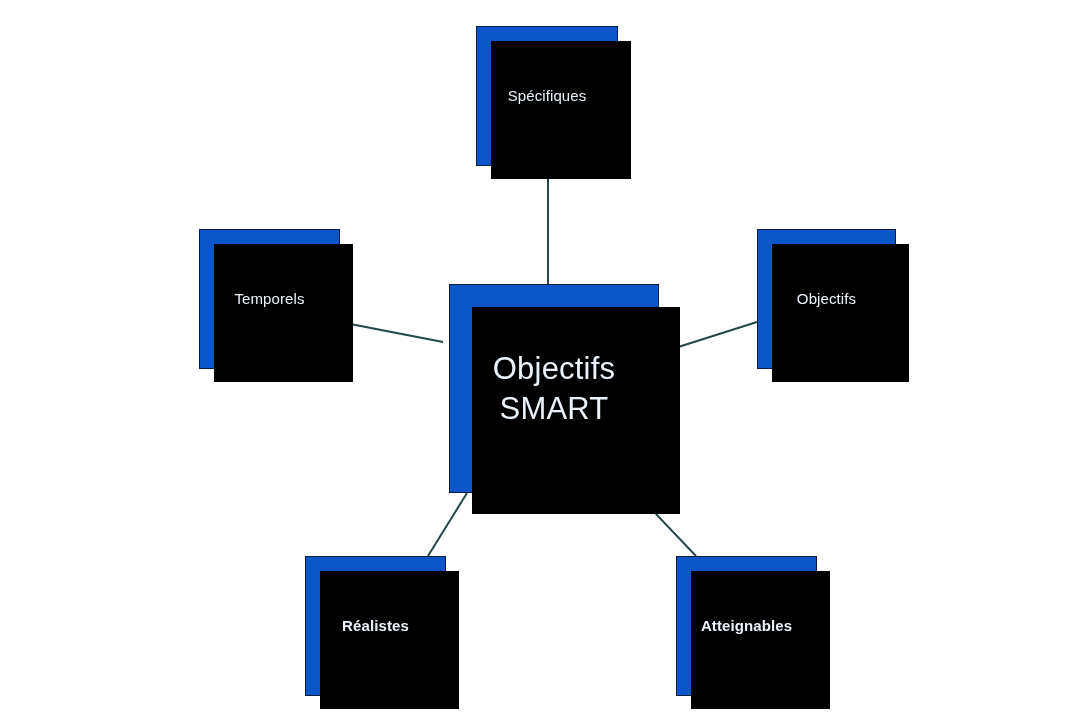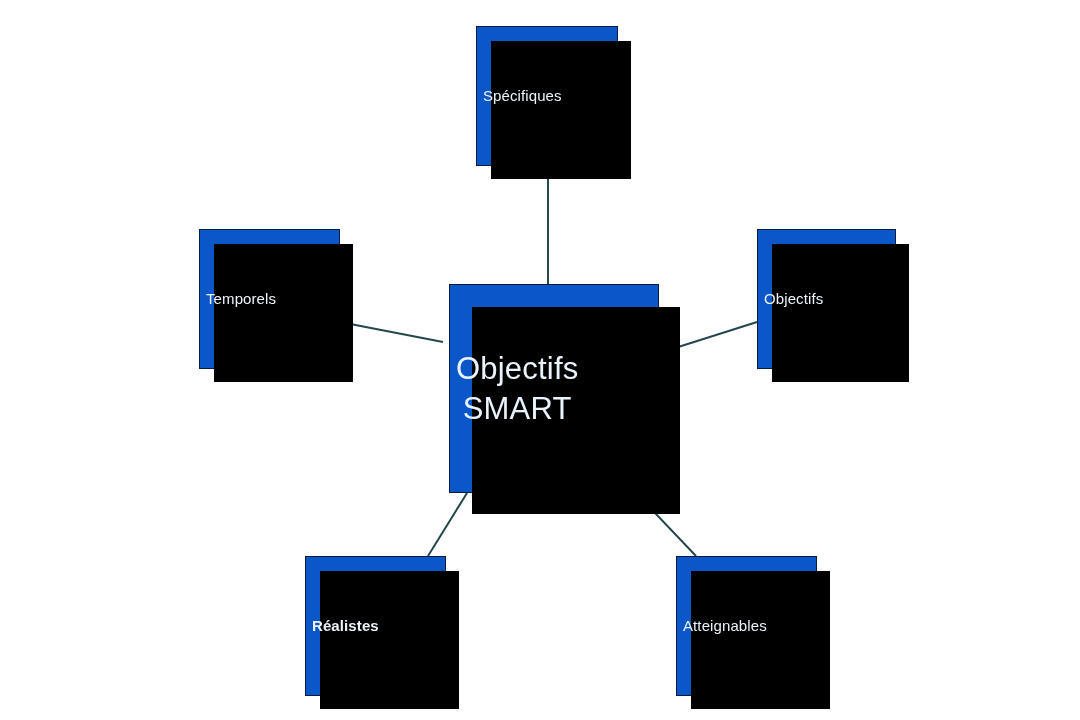--- a/index.html
+++ b/index.html
@@ -33,21 +33,21 @@
   }
 
   .node {
     position: absolute;
     z-index: 2;
     box-sizing: border-box;
     background: #0b56c9;
     border: 1.5px solid #0a1b3d;
     display: flex;
     align-items: center;
-    justify-content: flex-start;
+    justify-content: center;
     text-align: center;
     color: #eaf2fb;
     line-height: 1.28;
     user-select: none;
   }
 
   
   .node::after {
     content: "";
     position: absolute;
@@ -82,21 +82,21 @@
     display: block;
     padding: 0 6px;
     white-space: pre-line;
   }
 
   
   .n-specifiques  { left: 476px; top:  26px; width: 142px; height: 140px; }
   .n-temporels    { left: 199px; top: 229px; width: 141px; height: 140px; }
   .n-mesurables   { left: 757px; top: 229px; width: 139px; height: 140px; }
   .n-realistes    { left: 305px; top: 556px; width: 141px; height: 140px; font-weight: bold; }
-  .n-atteignables { left: 676px; top: 556px; width: 141px; height: 140px; }
+  .n-atteignables { left: 676px; top: 556px; width: 141px; height: 140px; font-weight: bold; }
   .n-center       { left: 443px; top: 284px; width: 210px; height: 209px; }
 </style>
 </head>
 <body>
 
 <div id="canvas">
 
   <svg id="edges" viewBox="0 0 1080 720" width="1080" height="720" xmlns="http://www.w3.org/2000/svg">
     <line x1="548" y1="284" x2="548" y2="166" stroke="#23474a" stroke-width="2"></line>
     <line x1="653" y1="355" x2="757" y2="322" stroke="#23474a" stroke-width="2"></line>

